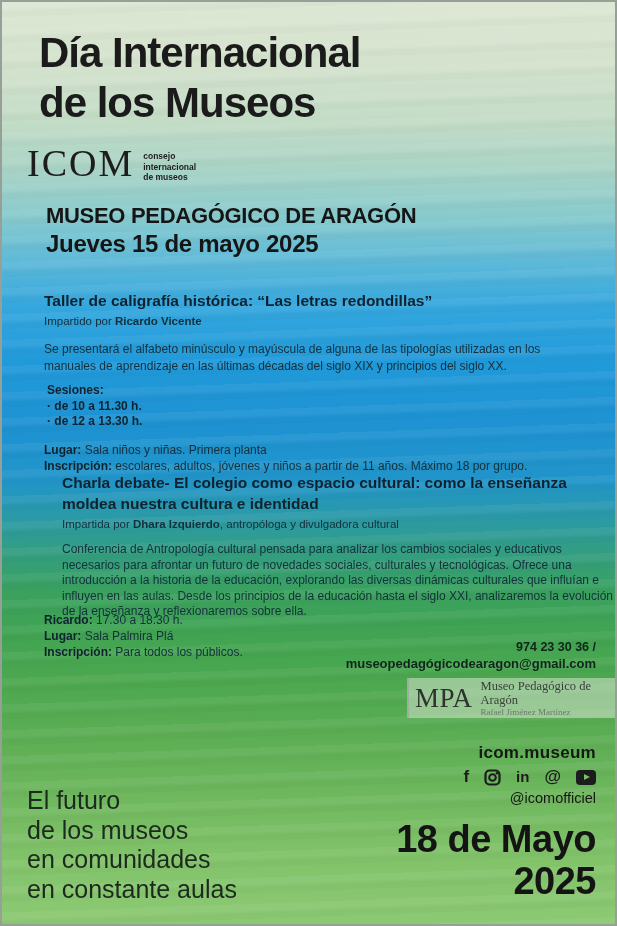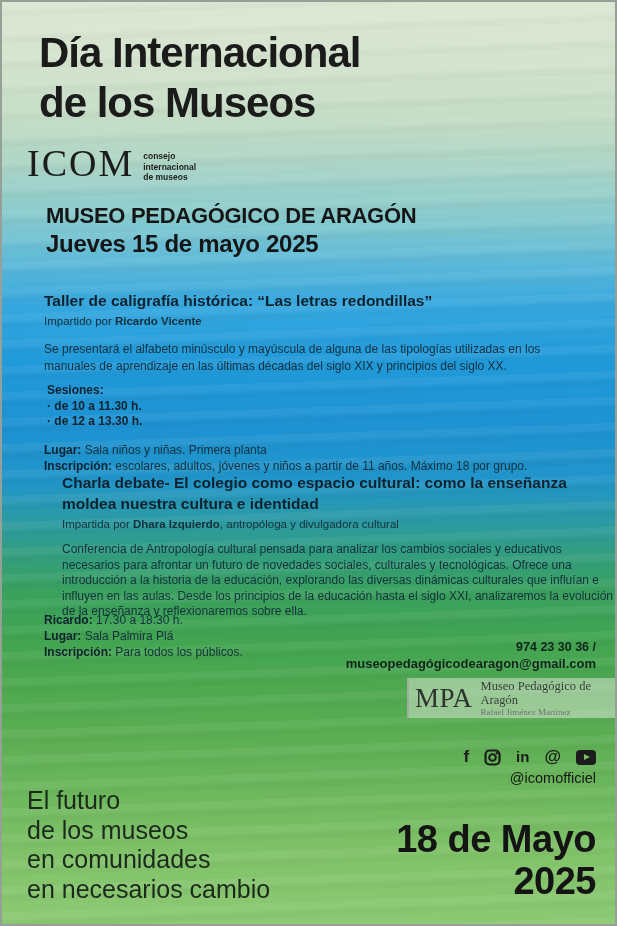--- a/index.html
+++ b/index.html
@@ -166,38 +166,39 @@
 
   <div class="abs mpa">
     <span class="mpa-initials">MPA</span>
     <span class="mpa-names">
       <div class="mpa-name">Museo Pedagógico de Aragón</div>
       <div class="mpa-person">Rafael Jiménez Martínez</div>
     </span>
   </div>
 
   <div class="abs footer-icom">
+    <div class="footer-web">icom.museum</div>
     <div class="social-row">
       <span class="si-glyph">f</span>
       <svg width="17" height="17" viewBox="0 0 17 17">
         <rect x="1.5" y="1.5" width="14" height="14" rx="4" fill="none" stroke="#1c1c1c" stroke-width="2.2"></rect>
         <circle cx="8.5" cy="8.5" r="3.3" fill="none" stroke="#1c1c1c" stroke-width="2"></circle>
         <circle cx="12.9" cy="4.2" r="1.2" fill="#1c1c1c"></circle>
       </svg>
       <span class="si-glyph si-in">in</span>
       <span class="si-glyph">@</span>
       <span class="si-yt"></span>
     </div>
     <div class="footer-handle">@icomofficiel</div>
   </div>
 
   <div class="abs theme">
     <span>El futuro</span>
     <span>de los museos</span>
     <span>en comunidades</span>
-    <span>en necesarios cambio</span>
+    <span>en constante aulas</span>
   </div>
 
   <div class="abs event-date">
     <span>18 de Mayo</span>
     <span>2025</span>
   </div>
 </div>
 
 </body></html>

